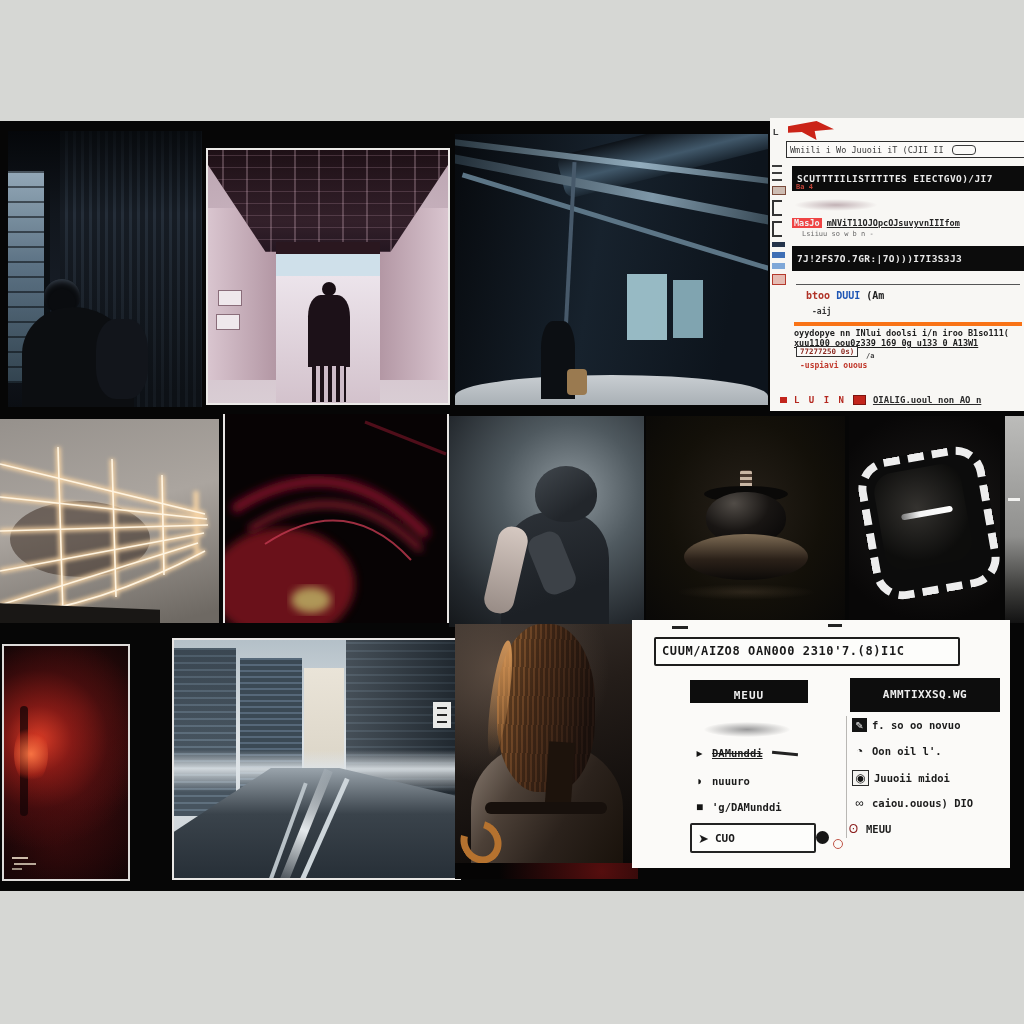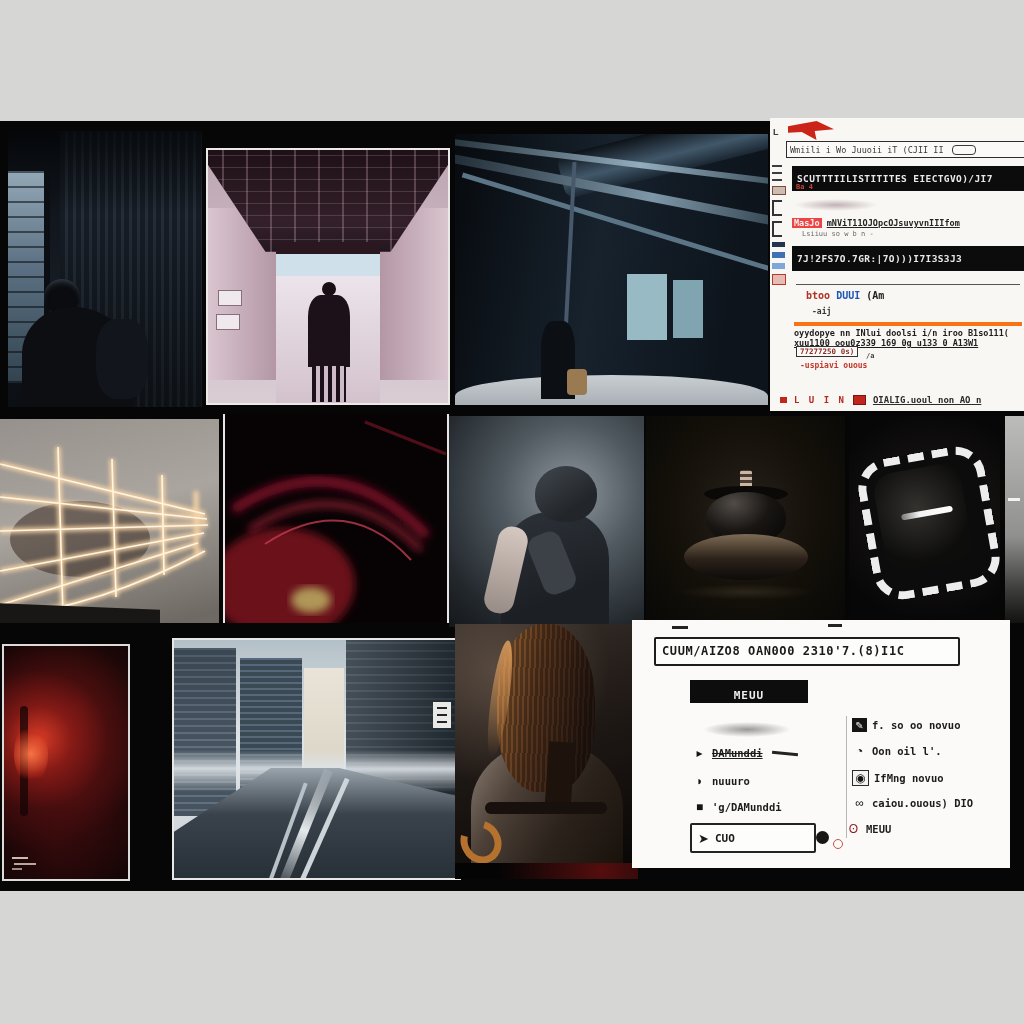--- a/index.html
+++ b/index.html
@@ -440,20 +440,21 @@
       <div class="ab belt"></div>
       <div class="ab bracelet"></div>
       <div class="ab bottom"></div>
     </div>
 
     <div class="tile fp">
       <div class="ab dash1"></div>
       <div class="ab dash2"></div>
       <div class="ab title">CUUM/AIZO8 OAN0O0 2310'7.(8)I1C</div>
       <div class="hdr hdr-l">MEUU</div>
+      <div class="hdr hdr-r">AMMTIXXSQ.WG</div>
       <div class="ab fsmudge"></div>
 
       <div class="fitem li-1">
         <span class="fi-ic">▸</span>
         <span class="fi-lb">DAMunddi</span>
         <span class="tail"></span>
       </div>
       <div class="fitem li-2">
         <span class="fi-ic">◗</span>
         <span class="fi-lb">nuuuro</span>
@@ -473,21 +474,21 @@
       <div class="fitem ri ri-0">
         <span class="fi-ic">✎</span>
         <span class="fi-lb">f. so oo novuo</span>
       </div>
       <div class="fitem ri ri-1">
         <span class="fi-ic">◔</span>
         <span class="fi-lb">Oon oil l'.</span>
       </div>
       <div class="fitem ri ri-2">
         <span class="fi-ic boxed">◉</span>
-        <span class="fi-lb">IfMng novuo</span>
+        <span class="fi-lb">Juuoii midoi</span>
       </div>
       <div class="fitem ri ri-3">
         <span class="fi-ic">∞</span>
         <span class="fi-lb">caiou.ouous) DIO</span>
       </div>
       <div class="fitem ri ri-4">
         <span class="fi-ic">ʘ</span>
         <span class="fi-lb">MEUU</span>
       </div>
     </div>

